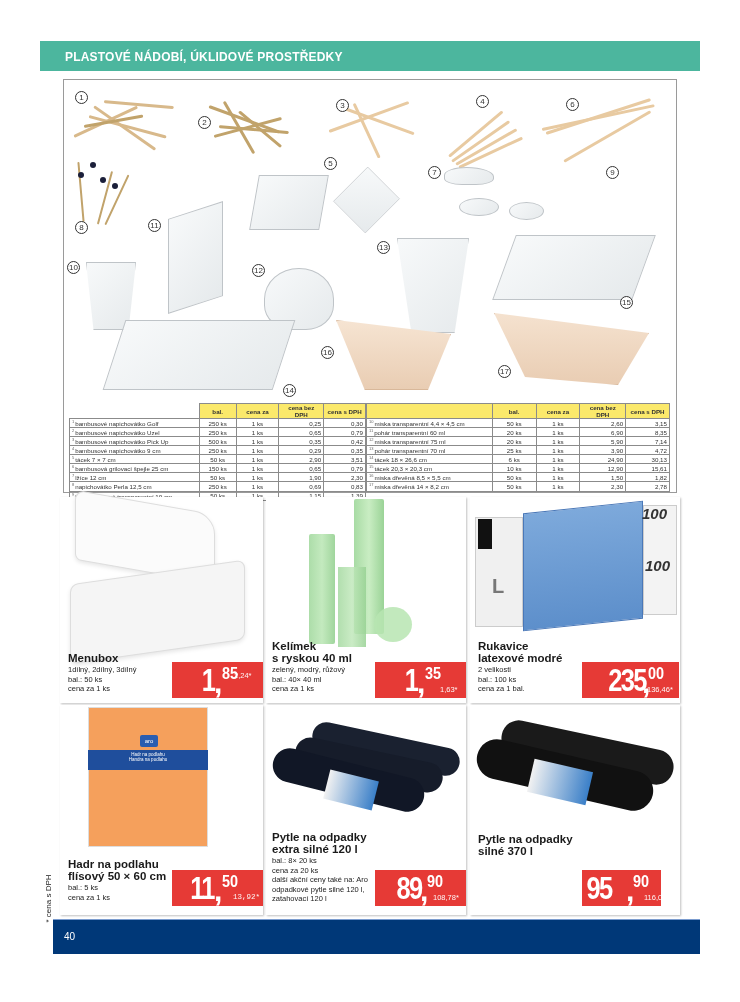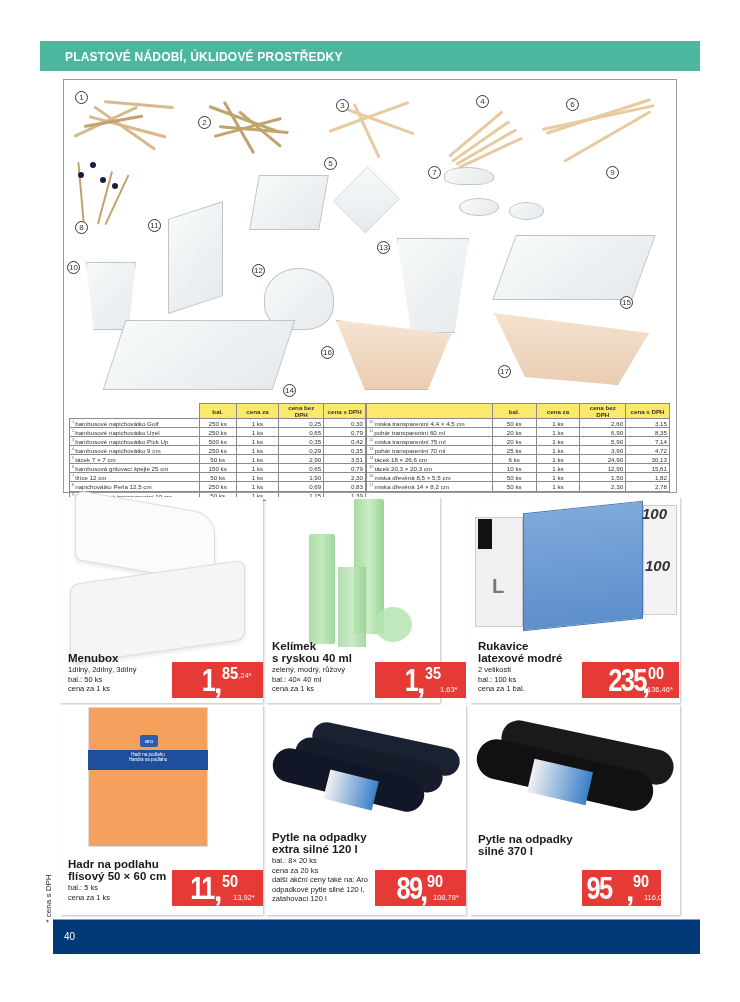--- a/index.html
+++ b/index.html
@@ -302,21 +302,21 @@
       <div>cena za 1 ks</div>
   </div>
   <div class="price-tag" style="left:112px;top:165px;width:91px;height:36px;">
     <div class="pt-int" style="right:49px;top:3px;">1</div>
     <div class="pt-comma" style="left:42px;top:6px;">,</div>
     <div class="pt-dec" style="left:50px;top:3px;">85</div>
     <div class="pt-vat" style="left:62px;top:9px;">2,24*</div>
   </div>
 </div>
 
-<div class="card" style="left:266px;top:497px;width:174px;height:206px;">
+<div class="card" style="left:266px;top:497px;width:200px;height:206px;">
   <div class="card-img" style="height:140px;">
     <div style="position:absolute;left:43px;top:37px;width:26px;height:110px;background:linear-gradient(90deg,#9ed79a,#b9e6b3,#8fce8b);border-radius:2px;opacity:0.85"></div>
     <div style="position:absolute;left:88px;top:2px;width:30px;height:135px;background:linear-gradient(90deg,#9ed79a,#c3ebbc,#8fce8b);border-radius:2px;opacity:0.9"></div>
     <div style="position:absolute;left:72px;top:70px;width:28px;height:80px;background:linear-gradient(90deg,#a4d9a0,#c1e8bb,#97d193);opacity:0.85"></div>
     <div style="position:absolute;left:108px;top:110px;width:38px;height:35px;background:#b7e5b2;border-radius:50%;opacity:0.85"></div>
   </div>
   <div class="prod-name" style="left:6px;top:143px;">
       <div>Kelímek</div>
       <div>s ryskou 40 ml</div>
     </div>
@@ -375,21 +375,21 @@
       <div>flísový 50 × 60 cm</div>
     </div>
   <div class="prod-desc" style="left:8px;top:178px;">
     <div>bal.: 5 ks</div>
       <div>cena za 1 ks</div>
   </div>
   <div class="price-tag" style="left:112px;top:165px;width:91px;height:36px;">
     <div class="pt-int" style="right:49px;top:3px;">11</div>
     <div class="pt-comma" style="left:42px;top:6px;">,</div>
     <div class="pt-dec" style="left:50px;top:3px;">50</div>
-    <div class="pt-vat" style="left:61px;top:23px;">13,92*</div>
+    <div class="pt-vat" style="left:61px;top:23px;font-family:Liberation Mono, monospace;">13,92*</div>
   </div>
 </div>
 
 <div class="card" style="left:266px;top:705px;width:200px;height:210px;">
   <div class="card-img" style="height:140px;">
     <div style="position:absolute;left:45px;top:30px;width:150px;height:28px;background:#1a2130;border-radius:14px;transform:rotate(12deg)"></div>
     <div style="position:absolute;left:28px;top:45px;width:150px;height:30px;background:#161c2a;border-radius:15px;transform:rotate(12deg)"></div>
     <div style="position:absolute;left:5px;top:58px;width:155px;height:34px;background:#111726;border-radius:17px;transform:rotate(14deg)"></div>
     <div style="position:absolute;left:60px;top:70px;width:50px;height:30px;background:linear-gradient(90deg,#f2f2f2,#3a7fc8);transform:rotate(14deg)"></div>
   </div>

